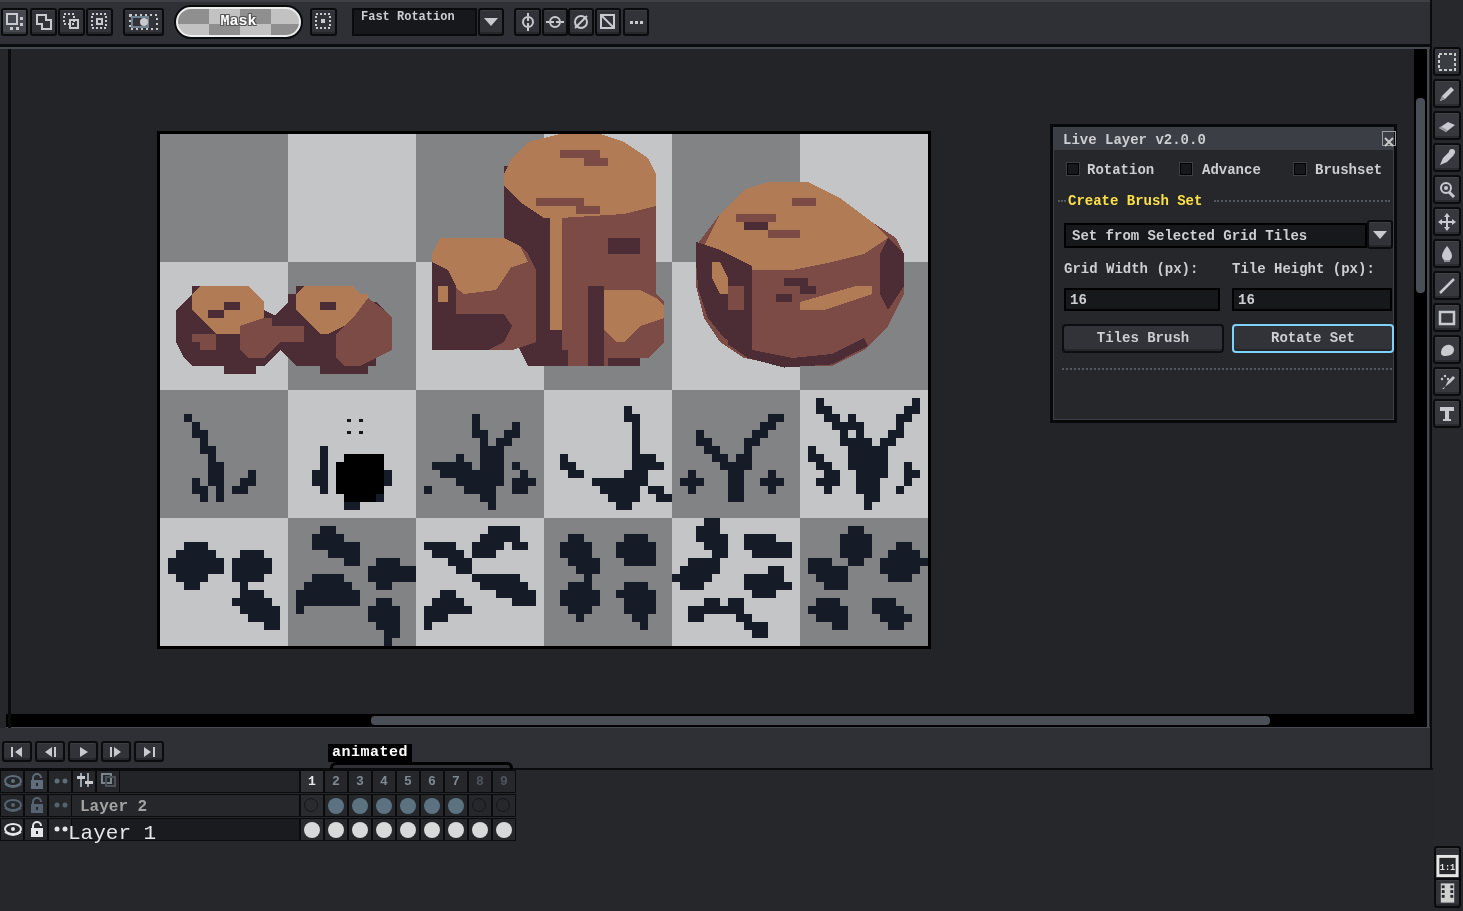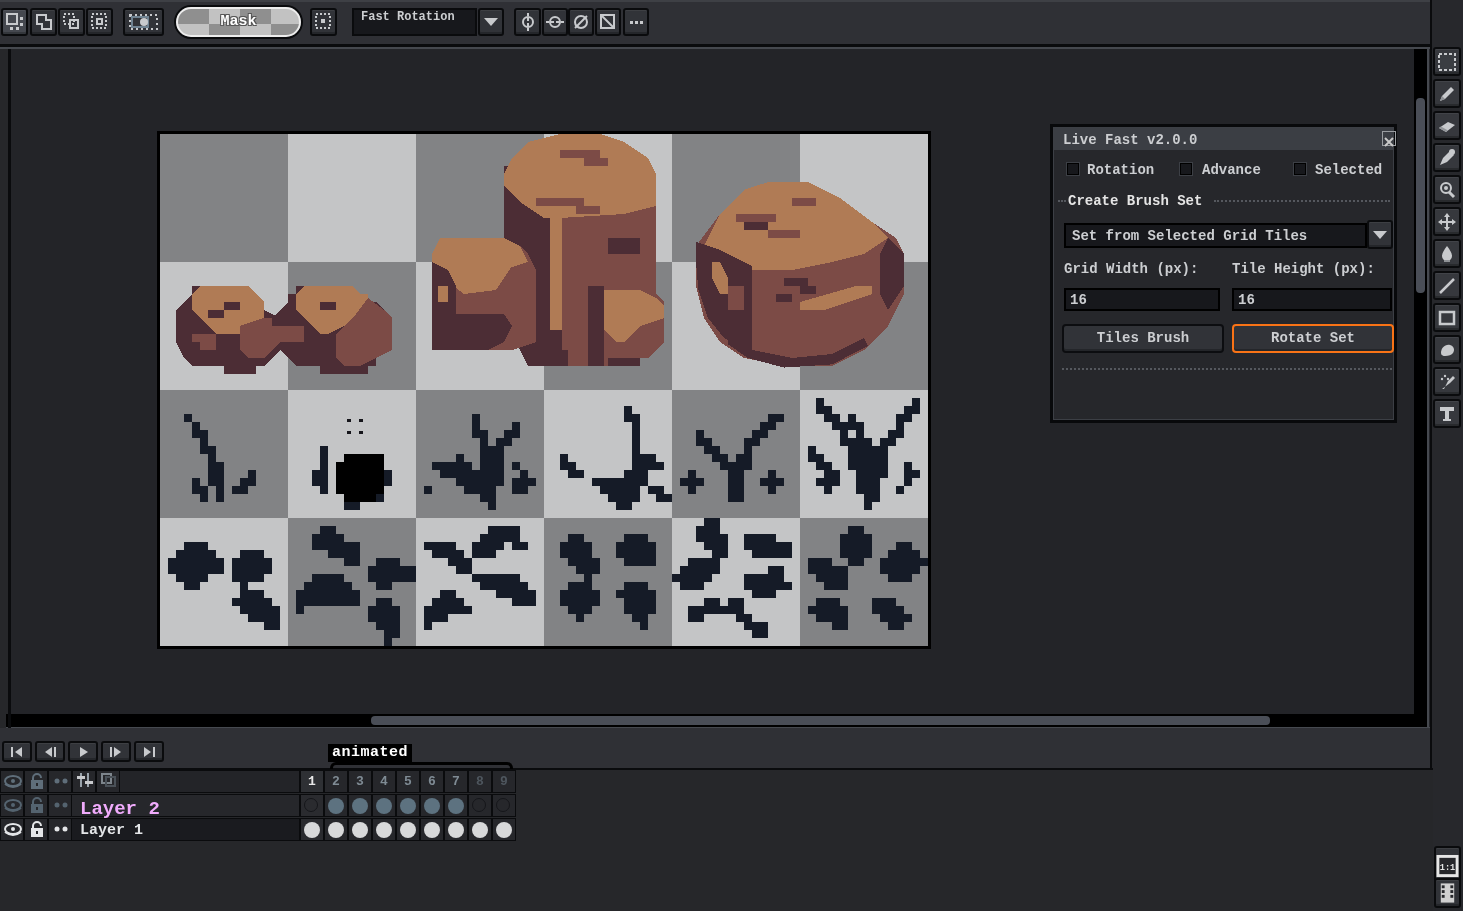--- a/index.html
+++ b/index.html
@@ -591,40 +591,40 @@
       </svg></div>
 <div class="abs" style="left:26px;top:797px"><svg width="22" height="16" viewBox="0 0 22 16">
         <rect x="5" y="7" width="12" height="9" fill="#54636f"></rect>
         <path d="M7 7V5a4 4 0 018 0" fill="none" stroke="#54636f" stroke-width="2"></path>
         <rect x="10" y="10" width="2" height="3" fill="#26272b"></rect>
       </svg></div>
 <div class="abs" style="left:50px;top:797px"><svg width="22" height="16" viewBox="0 0 22 16">
         <circle cx="7" cy="8" r="2.5" fill="#54636f"></circle>
         <circle cx="15" cy="8" r="2.5" fill="#54636f"></circle>
       </svg></div>
-<div class="abs" style="left:80px;top:798px;color:#f0abfc;font-weight:bold;font-size:19px">Layer 2</div>
+<div class="abs" style="left:80px;top:798px;color:#a3a3a3;font-weight:bold;font-size:16px">Layer 2</div>
 <div class="abs" style="left:0;top:818px;width:300px;height:23px;background:#1a1b1f;border:1px solid #0a0b0d"></div>
 <div class="abs" style="left:0px;top:818px;width:24px;height:23px;background:#26272b;border:1px solid #0a0b0d"></div>
 <div class="abs" style="left:24px;top:818px;width:24px;height:23px;background:#26272b;border:1px solid #0a0b0d"></div>
 <div class="abs" style="left:48px;top:818px;width:24px;height:23px;background:#26272b;border:1px solid #0a0b0d"></div>
 <div class="abs" style="left:2px;top:821px"><svg width="22" height="16" viewBox="0 0 22 16">
         <ellipse cx="11" cy="8" rx="8" ry="5" fill="none" stroke="#e4e6e8" stroke-width="2"></ellipse>
         <circle cx="11" cy="8" r="2" fill="#e4e6e8"></circle>
         <path d="M3 11q8 6 16 0" fill="none" stroke="#e4e6e8" stroke-width="2"></path>
       </svg></div>
 <div class="abs" style="left:26px;top:821px"><svg width="22" height="16" viewBox="0 0 22 16">
         <rect x="5" y="7" width="12" height="9" fill="#e4e6e8"></rect>
         <path d="M7 7V5a4 4 0 018 0" fill="none" stroke="#e4e6e8" stroke-width="2"></path>
         <rect x="10" y="10" width="2" height="3" fill="#26272b"></rect>
       </svg></div>
 <div class="abs" style="left:50px;top:821px"><svg width="22" height="16" viewBox="0 0 22 16">
         <circle cx="7" cy="8" r="2.5" fill="#e4e6e8"></circle>
         <circle cx="15" cy="8" r="2.5" fill="#e4e6e8"></circle>
       </svg></div>
-<div class="abs" style="left:80px;top:822px;color:#e4e6e8;font-weight:bold;font-size:15px">Layer 1</div>
+<div class="abs" style="left:68px;top:822px;color:#e4e6e8;font-weight:normal;font-size:21px">Layer 1</div>
 <div class="abs" style="left:74px;top:771px"><svg width="22" height="18" viewBox="0 0 22 18">
         <rect x="6" y="2" width="2" height="14" fill="#9aa3ab"></rect>
         <rect x="13" y="2" width="2" height="14" fill="#9aa3ab"></rect>
         <rect x="3" y="5" width="8" height="3" fill="#c8cacd"></rect>
         <rect x="11" y="10" width="8" height="3" fill="#c8cacd"></rect>
       </svg></div>
 <div class="abs" style="left:98px;top:771px"><svg width="22" height="18" viewBox="0 0 22 18">
         <rect x="4" y="3" width="9" height="9" fill="none" stroke="#7d858c" stroke-width="2"></rect>
         <rect x="8" y="6" width="9" height="9" fill="none" stroke="#4a5158" stroke-width="2"></rect>
       </svg></div>
@@ -669,42 +669,42 @@
 <div class="abs" style="left:424px;top:822px;width:16px;height:16px;border-radius:50%;background:#d8d9da"></div>
 <div class="abs" style="left:444px;top:818px;width:24px;height:23px;background:#26272b;border:1px solid #0a0b0d"></div>
 <div class="abs" style="left:448px;top:822px;width:16px;height:16px;border-radius:50%;background:#d8d9da"></div>
 <div class="abs" style="left:468px;top:818px;width:24px;height:23px;background:#26272b;border:1px solid #0a0b0d"></div>
 <div class="abs" style="left:472px;top:822px;width:16px;height:16px;border-radius:50%;background:#d8d9da"></div>
 <div class="abs" style="left:492px;top:818px;width:24px;height:23px;background:#26272b;border:1px solid #0a0b0d"></div>
 <div class="abs" style="left:496px;top:822px;width:16px;height:16px;border-radius:50%;background:#d8d9da"></div>
 <div class="abs" style="left:1050px;top:124px;width:347px;height:299px;background:#26272b;
  border:3px solid #08090b;box-shadow:0 0 0 1px #3c3f45 inset"></div>
 <div class="abs" style="left:1054px;top:128px;width:339px;height:22px;background:#3b3e44"></div>
-<div class="txt" style="left:1063px;top:132px">Live Fast v2.0.0</div>
+<div class="txt" style="left:1063px;top:132px">Live Layer v2.0.0</div>
 <div class="abs" style="left:1382px;top:131px;width:14px;height:15px;border:1px solid #9a9da1"></div>
 <div class="abs" style="left:1384px;top:134px"><svg width="10" height="10" viewBox="0 0 10 10">
         <path d="M1 1l8 8M9 1l-8 8" stroke="#c9c9c9" stroke-width="2"></path>
       </svg></div>
 <div class="abs" style="left:1067px;top:163px;width:12px;height:12px;background:#17181c;border:1px solid #000;box-shadow:0 0 0 1px #3c3f45"></div>
 <div class="txt" style="left:1087px;top:162px">Rotation</div>
 <div class="abs" style="left:1180px;top:163px;width:12px;height:12px;background:#17181c;border:1px solid #000;box-shadow:0 0 0 1px #3c3f45"></div>
 <div class="txt" style="left:1202px;top:162px">Advance</div>
 <div class="abs" style="left:1294px;top:163px;width:12px;height:12px;background:#17181c;border:1px solid #000;box-shadow:0 0 0 1px #3c3f45"></div>
-<div class="txt" style="left:1315px;top:162px">Selected</div>
-<div class="txt" style="left:1068px;top:193px;color:#e5e5e5">Create Brush Set</div>
+<div class="txt" style="left:1315px;top:162px">Brushset</div>
+<div class="txt" style="left:1068px;top:193px;color:#fde047">Create Brush Set</div>
 <div class="abs" style="left:1214px;top:200px;width:176px;height:0;border-top:2px dotted #55585e"></div>
 <div class="abs" style="left:1058px;top:200px;width:8px;height:0;border-top:2px dotted #55585e"></div>
 <div class="abs" style="left:1064px;top:223px;width:303px;height:25px;background:#17181c;border:2px solid #000"></div>
 <div class="txt" style="left:1072px;top:228px">Set from Selected Grid Tiles</div>
 <div class="tbtn" style="left:1367px;top:220px;width:26px;height:29px;background:#313338">
       <svg width="16" height="10" viewBox="0 0 16 10">
         <path d="M1 1h14l-7 8z" fill="#c8cacd"></path>
       </svg>
     </div>
 <div class="txt" style="left:1064px;top:261px">Grid Width (px):</div>
 <div class="txt" style="left:1232px;top:261px">Tile Height (px):</div>
 <div class="abs" style="left:1064px;top:288px;width:156px;height:23px;background:#17181c;border:2px solid #000"></div>
 <div class="txt" style="left:1070px;top:292px">16</div>
 <div class="abs" style="left:1232px;top:288px;width:160px;height:23px;background:#17181c;border:2px solid #000"></div>
 <div class="txt" style="left:1238px;top:292px">16</div>
 <div class="abs" style="left:1062px;top:324px;width:162px;height:29px;background:#313338;border:2px solid #0c0d10;border-radius:4px;color:#ccced1;font-weight:bold;font-size:14px;text-align:center;line-height:25px;box-shadow:inset 0 -2px 0 rgba(0,0,0,.25)">Tiles Brush</div>
-<div class="abs" style="left:1232px;top:324px;width:162px;height:29px;background:#313338;border:2px solid #f97316;border-radius:4px;color:#ccced1;font-weight:bold;font-size:14px;text-align:center;line-height:25px;box-shadow:inset 0 -2px 0 rgba(0,0,0,.25)">Rotate Set</div>
+<div class="abs" style="left:1232px;top:324px;width:162px;height:29px;background:#313338;border:2px solid #7dd3fc;border-radius:4px;color:#ccced1;font-weight:bold;font-size:14px;text-align:center;line-height:25px;box-shadow:inset 0 -2px 0 rgba(0,0,0,.25)">Rotate Set</div>
 <div class="abs" style="left:1062px;top:368px;width:330px;height:0;border-top:2px dotted #55585e"></div>
 </div>
 </body></html>

